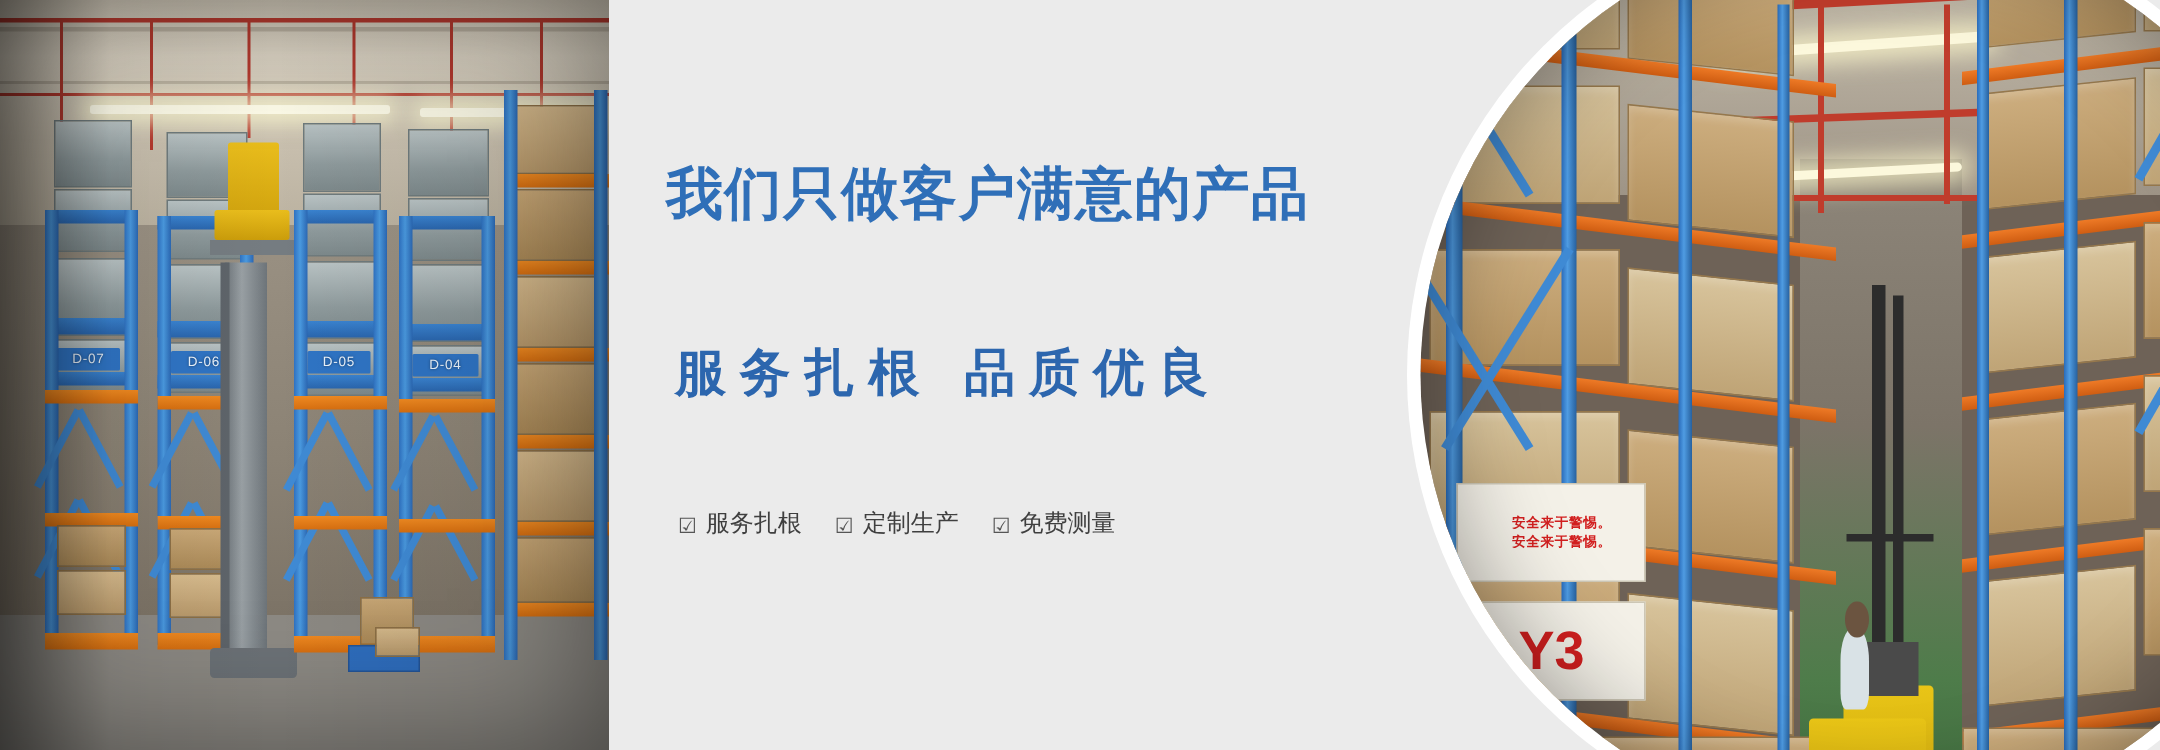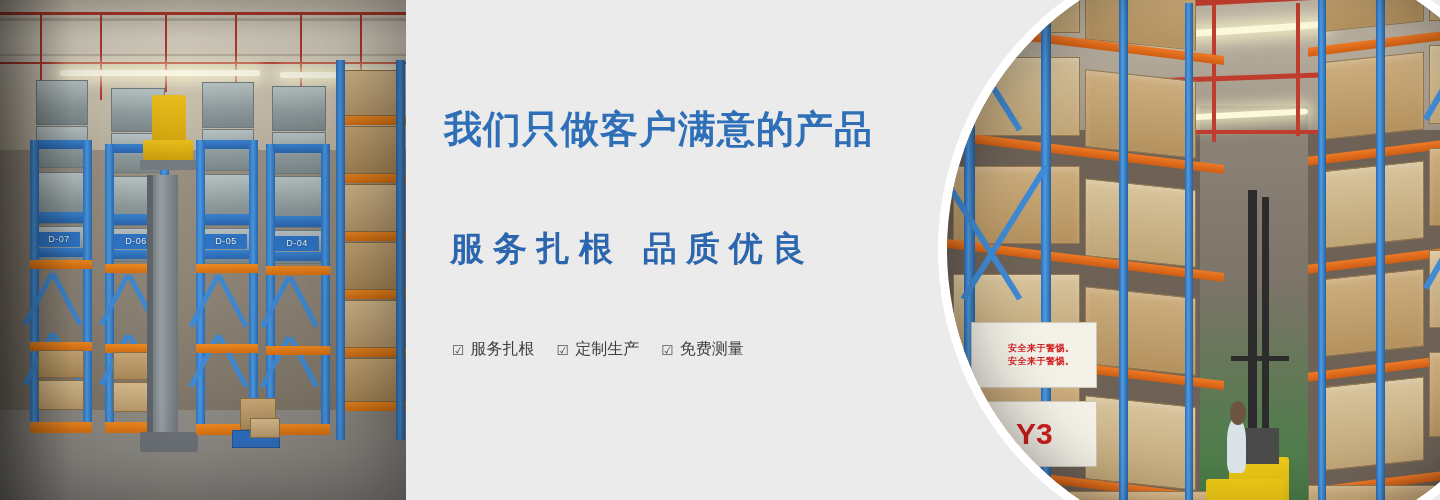--- a/index.html
+++ b/index.html
@@ -69,21 +69,21 @@
   .pr-right-stack { right:0; width:40%; }
   .pbeam { position:absolute; background:linear-gradient(180deg,#ee7a26,#cf5d12); }
   .pupright { position:absolute; background:linear-gradient(90deg,#2a6cbb,#4f9ce2 40%,#27619f); }
   .pbrace { position:absolute; background:#3f8ad4; }
   .pbox { position:absolute; background:linear-gradient(180deg,#cdae7f,#b4925f); border:1px solid #96784c;
      box-shadow:inset 0 3px 6px rgba(255,255,255,.18); }
   .pbox.wrap { background:linear-gradient(180deg,#d8c49c,#bfa476); }
   .sign { position:absolute; background:#f4f1e8; border:1px solid #cdc7b6; color:#d21f1f;
      display:flex; flex-direction:column; align-items:center; justify-content:center; }
   .sign.warn { font-size:9px; line-height:13px; padding:3px 4px; letter-spacing:.5px; font-weight:bold; }
-  .sign.aisle { font-size:30px; font-weight:bold; line-height:1; }
+  .sign.aisle { font-size:36px; font-weight:bold; line-height:1; }
   .forklift { position:absolute; }
   .fk-body { position:absolute; background:linear-gradient(180deg,#e9c517,#c9a40c); border-radius:3px; }
   .fk-mast { position:absolute; background:#2c2c2c; }
   .fk-cab { position:absolute; background:#4a4a4a; }
   .fk-person { position:absolute; background:#d9e2e6; border-radius:40% 40% 20% 20%; }
   .fk-head { position:absolute; background:#6b5440; border-radius:50%; }
   .pr-vig { position:absolute; inset:0; border-radius:50%;
      box-shadow:inset 0 0 70px rgba(0,0,0,.4); }
 </style>
 </head>

